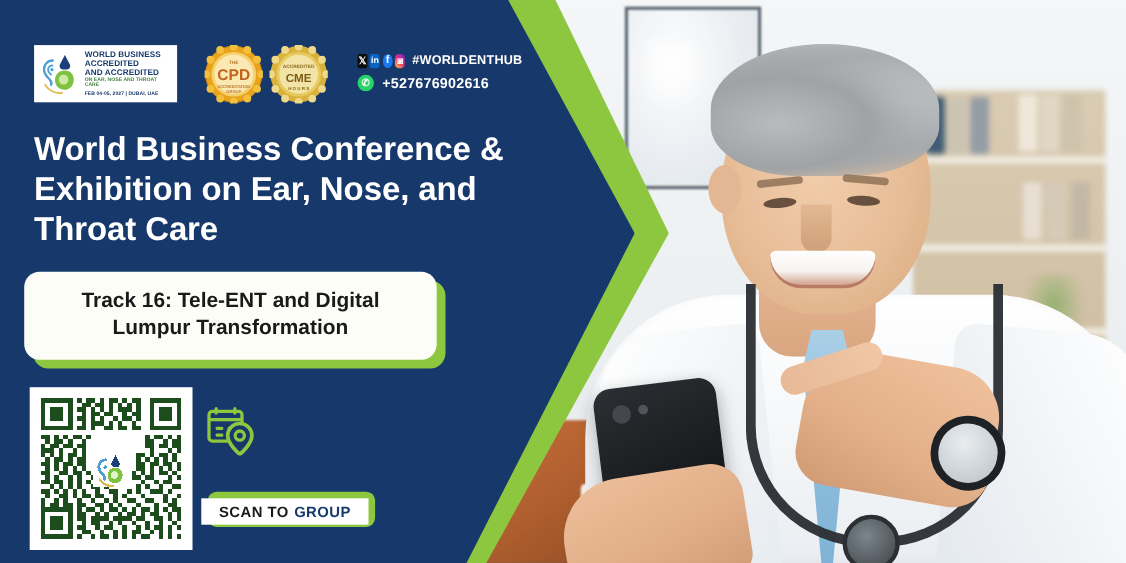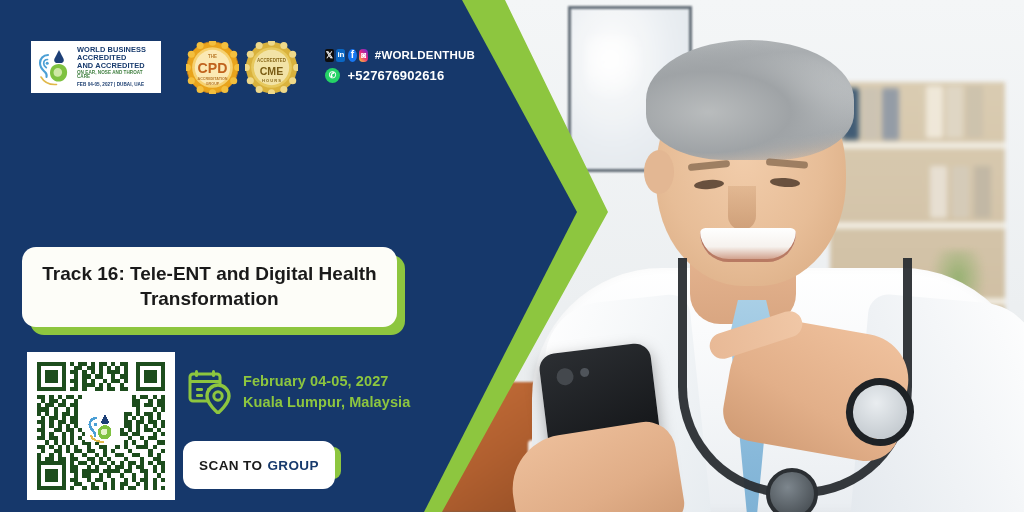--- a/index.html
+++ b/index.html
@@ -278,21 +278,21 @@
   
   .dateblock{position:absolute;left:188px;top:368px;display:flex;align-items:flex-start;gap:9px;}
   .dl-icons{width:46px;height:46px;position:relative;flex:0 0 46px;}
   .dl-text{display:flex;flex-direction:column;justify-content:center;padding-top:3px;}
   .dl-text div{color:#8dc63f;font-size:14.5px;font-weight:bold;line-height:1.42;letter-spacing:.1px;}
 
   
   .scan-wrap{position:absolute;left:183px;top:441px;width:152px;height:32px;}
   .scan-shadow{position:absolute;left:6px;top:6px;width:152px;height:32px;background:#8dc63f;border-radius:8px;}
   .scan-btn{
-    position:absolute;left:0;top:0;width:152px;height:48px;background:#ffffff;border-radius:12px;
+    position:absolute;left:0;top:12px;width:152px;height:24px;background:#ffffff;border-radius:0;
     display:flex;align-items:center;justify-content:center;gap:5px;
     font-size:13.5px;font-weight:bold;letter-spacing:.4px;
   }
   .scan-btn .a{color:#1a1a1a;}
   .scan-btn .b{color:#173a6d;}
 </style>
 </head>
 <body>
 
 <div class="banner">
@@ -439,25 +439,26 @@
       <span class="si fb">f</span>
       <span class="si ig">◙</span>
       <span class="hashtag">#WORLDENTHUB</span>
     </div>
     <div class="social-row two">
       <span class="si wa">✆</span>
       <span class="phone-num">+527676902616</span>
     </div>
   </div>
 
+  <div class="headline">World Business Conference &amp; Exhibition on Ear, Nose, and Throat Care</div>
 
   <div class="track-wrap">
     <div class="track-shadow"></div>
     <div class="track-card">
-      <span>Track 16: Tele-ENT and Digital Health Transformation</span>
+      <span>Track 16: Tele-ENT and Digital Lumpur Transformation</span>
     </div>
   </div>
 
   <div class="qr-wrap">
     <svg class="qr" viewBox="0 0 33 33" shape-rendering="crispEdges">
       <rect width="33" height="33" fill="#ffffff"></rect>
       <g fill="#1d4d1d">
         <path d="M1 1h7v7h-7z M2 2h5v5h-5z" fill-rule="evenodd"></path>
         <rect x="3" y="3" width="3" height="3"></rect>
         <path d="M25 1h7v7h-7z M26 2h5v5h-5z" fill-rule="evenodd"></path>
@@ -716,24 +717,20 @@
           <rect x="19" y="20" width="7" height="3" rx="1.2" fill="#8dc63f"></rect>
           <rect x="8" y="26" width="7" height="3" rx="1.2" fill="#8dc63f"></rect>
           <rect x="19" y="26" width="7" height="3" rx="1.2" fill="#8dc63f"></rect>
         </g>
         <g>
           <path d="M30 17c6.1 0 11 4.9 11 11 0 8-11 17-11 17S19 36 19 28c0-6.1 4.9-11 11-11z" fill="#16386b" stroke="#8dc63f" stroke-width="3.4" stroke-linejoin="round"></path>
           <circle cx="30" cy="28" r="4.2" fill="none" stroke="#8dc63f" stroke-width="3"></circle>
         </g>
       </svg>
     </div>
-    <div class="dl-text">
-      <div>February 04-05, 2027</div>
-      <div>Kuala Lumpur, Malaysia</div>
-    </div>
   </div>
 
   <div class="scan-wrap">
     <div class="scan-shadow"></div>
     <div class="scan-btn">
       <span class="a">SCAN TO</span>
       <span class="b">GROUP</span>
     </div>
   </div>
 

